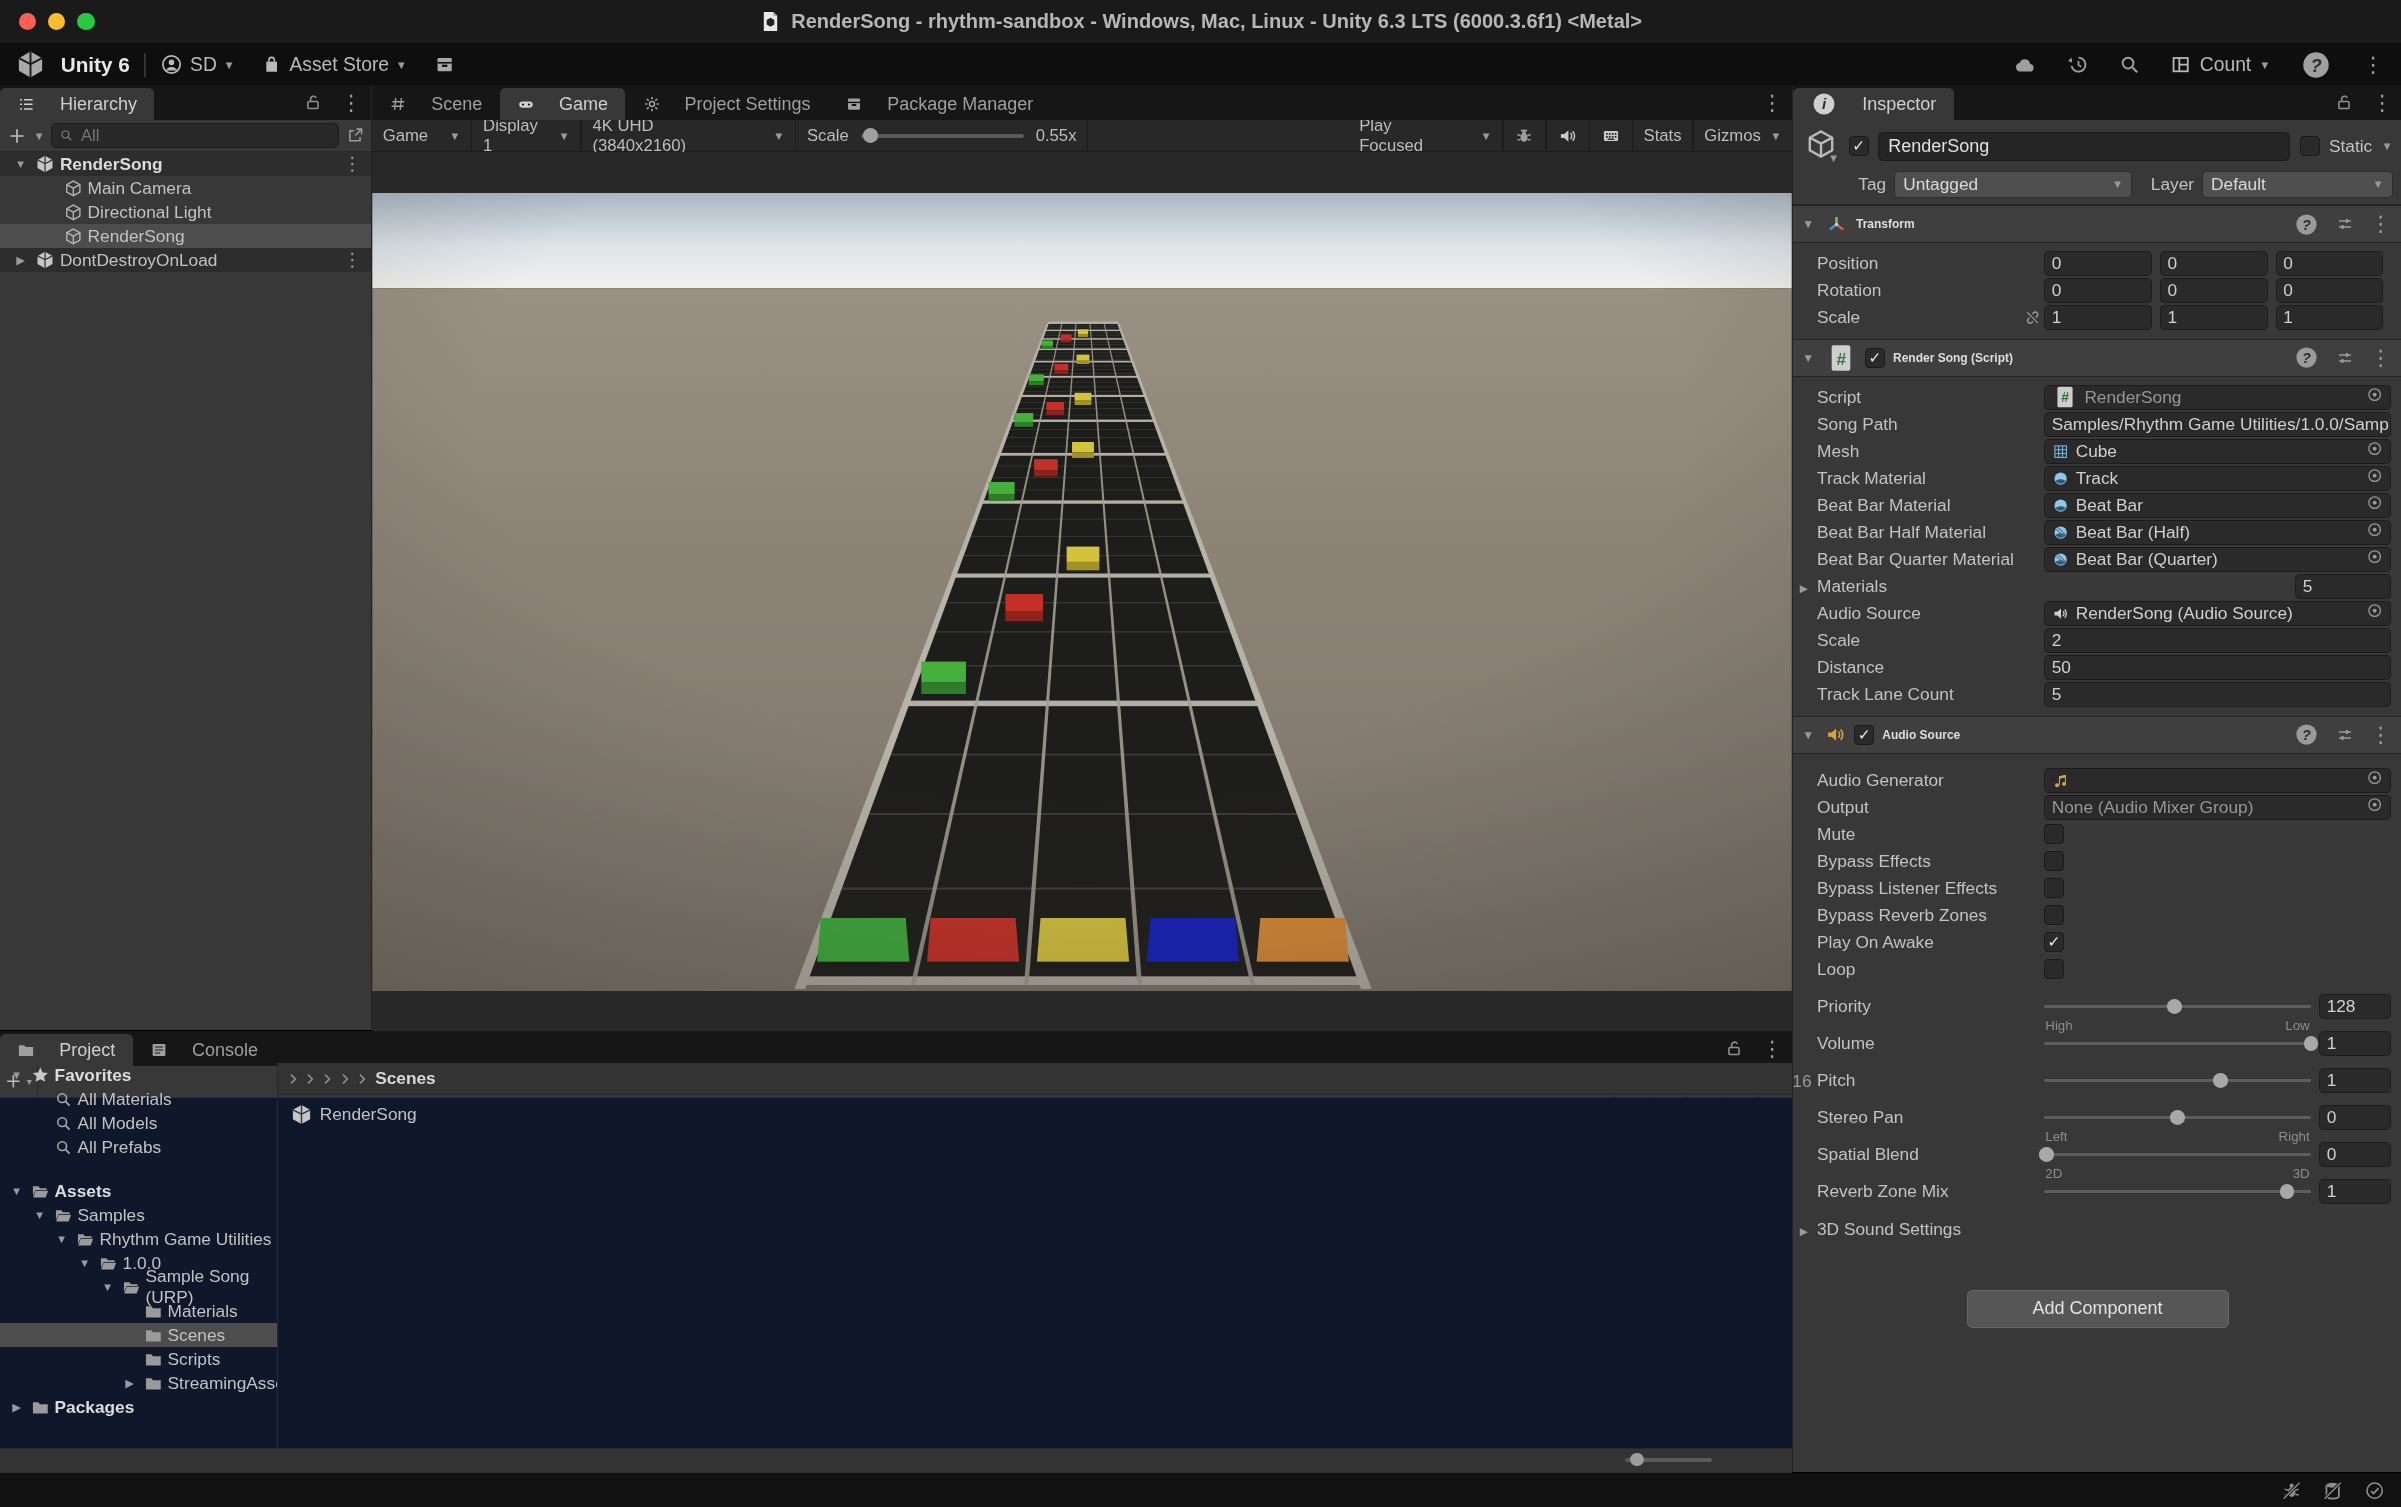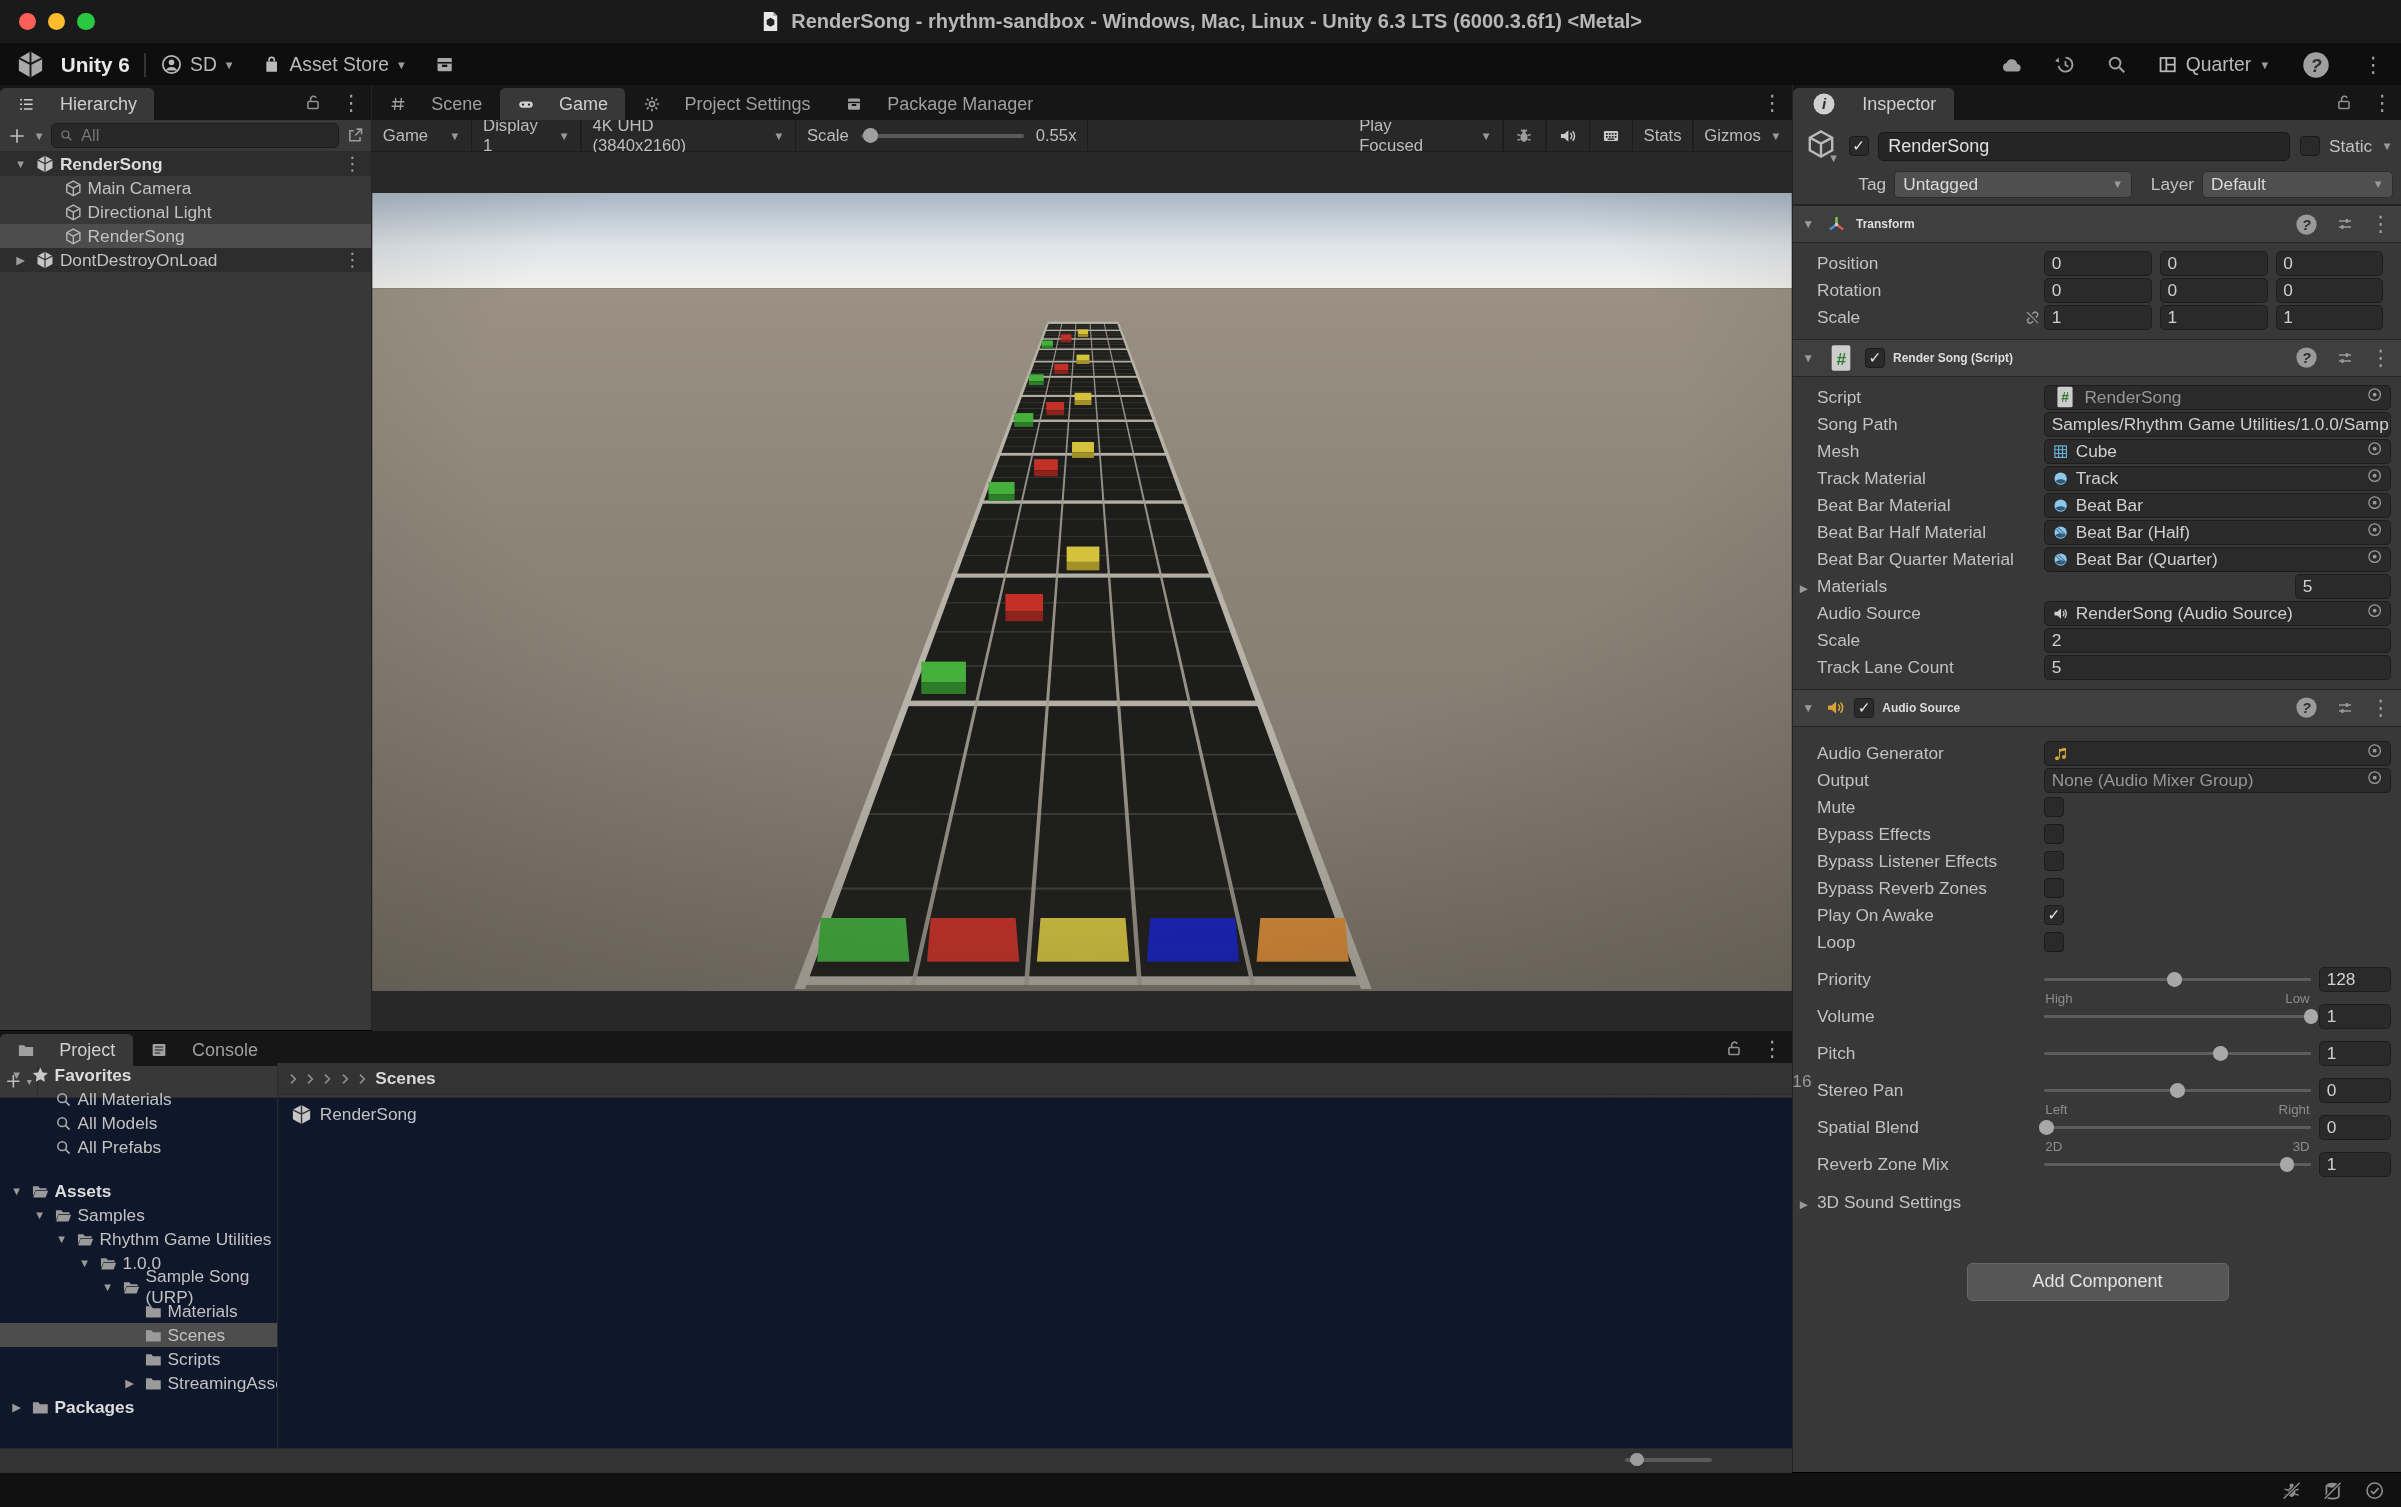--- a/index.html
+++ b/index.html
@@ -233,21 +233,21 @@
             <line x1="14.9" y1="14.9" x2="20" y2="20" stroke="currentColor" stroke-width="2.2"></line>
           </svg>
         </i>
       <div class="layoutbtn">
         <i class="ic" style="font-size:21.3px">
             <svg viewBox="0 0 24 24" width="1em" height="1em" fill="currentColor" xmlns="http://www.w3.org/2000/svg">
               <rect x="4" y="4.5" width="16" height="15" fill="none" stroke="currentColor" stroke-width="2"></rect>
               <path d="M10.5 4.5v15M10.5 12H20" fill="none" stroke="currentColor" stroke-width="2"></path>
             </svg>
           </i>
-        <span>Quarter</span>
+        <span>Count</span>
           <span class="caret">▼</span>
       </div>
       <i class="ic" style="font-size:23px">
           <svg viewBox="0 0 24 24" width="1em" height="1em" fill="currentColor" xmlns="http://www.w3.org/2000/svg" style="font-size:34px">
             <circle cx="12" cy="12" r="9"></circle>
             <text x="12" y="16.6" font-size="13" font-weight="bold" text-anchor="middle" fill="#2c2c2c" font-family="Liberation Sans,sans-serif">?</text>
           </svg>
         </i>
       <span class="kebab">⋮</span>
     </div>
@@ -862,20 +862,24 @@
                 <circle cx="12" cy="12" r="8" fill="none" stroke="currentColor" stroke-width="1.8"></circle>
                 <circle cx="12" cy="12" r="2.7"></circle>
               </svg></span>
           </div>
         </div>
         <div class="prow text">
           <span class="plab">Scale</span>
           <div class="field txt">2</div>
         </div>
         <div class="prow text">
+          <span class="plab">Distance</span>
+          <div class="field txt">50</div>
+        </div>
+        <div class="prow text">
           <span class="plab">Track Lane Count</span>
           <div class="field txt">5</div>
         </div>
       </div>
 
     <div class="comp-head">
       <span class="arr">▼</span>
       <i class="ic" style="font-size:21.3px;color:#d9a33b">
           <svg viewBox="0 0 24 24" width="1em" height="1em" fill="currentColor" xmlns="http://www.w3.org/2000/svg">
             <path d="M3.5 9.5h4l5-4.5v14l-5-4.5h-4z"></path>

